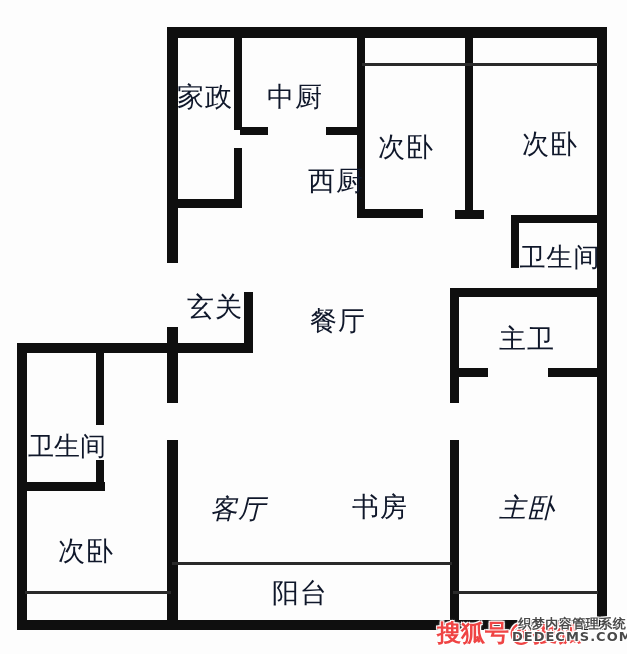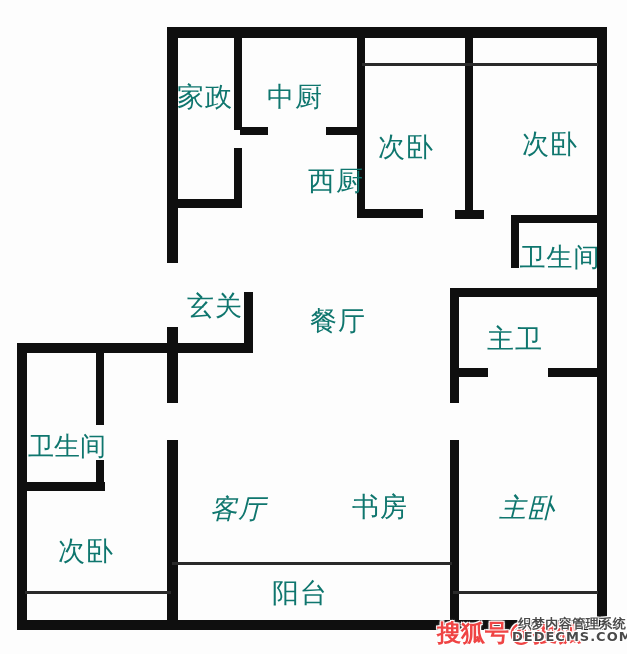--- a/index.html
+++ b/index.html
@@ -10,35 +10,35 @@
     overflow:hidden;
     font-family:"DejaVu Sans", sans-serif;
   }
   .wall{position:absolute;background:#0f0f0f;}
   .thinline{position:absolute;background:#2a2a2a;}
   .room-label{
     position:absolute;
     transform:translate(-50%,-50%);
     font-size:27px;
     font-weight:500;
-    color:#0f766e;
+    color:#0f172a;
     white-space:nowrap;
     line-height:1;
     letter-spacing:1px;
   }
   
   .lbl-jiazheng{left:205px;top:96px;}
   .lbl-zhongchu{left:295px;top:96px;}
   .lbl-xichu{left:292px;top:180px;margin-left:44px;}
   .lbl-ciwo-tl{left:406px;top:146px;}
   .lbl-ciwo-tr{left:550px;top:143px;}
   .lbl-wsj-tr{left:560px;top:257px;font-size:26px;}
-  .lbl-xuanguan{left:215px;top:306px;font-family:Liberation Serif, serif;}
+  .lbl-xuanguan{left:215px;top:306px;}
   .lbl-canting{left:338px;top:321px;font-family:Liberation Serif, serif;}
-  .lbl-zhuwei{left:515px;top:338px;}
+  .lbl-zhuwei{left:527px;top:338px;}
   .lbl-wsj-l{left:67px;top:446px;font-size:26px;letter-spacing:0;}
   .lbl-keting{left:238px;top:508px;font-style:italic;}
   .lbl-shufang{left:380px;top:506px;}
   .lbl-zhuwo{left:527px;top:507px;font-style:italic;}
   .lbl-ciwo-bl{left:86px;top:550px;}
   .lbl-yangtai{left:300px;top:592px;}
   
   .wm-sohu{
     position:absolute;left:437px;top:620px;
     font-size:24px;font-weight:bold;color:#ef4444;

